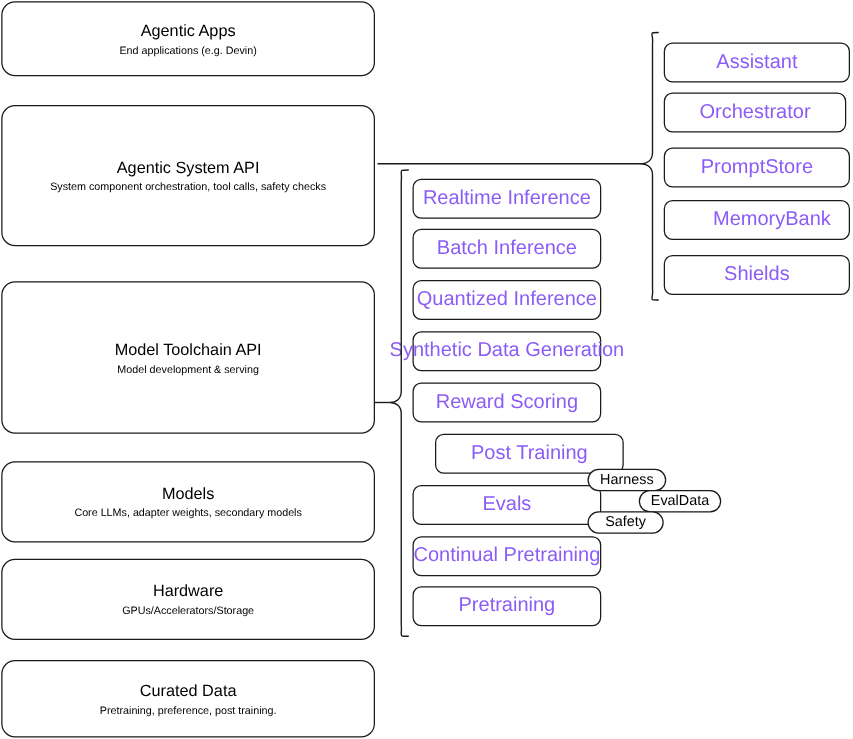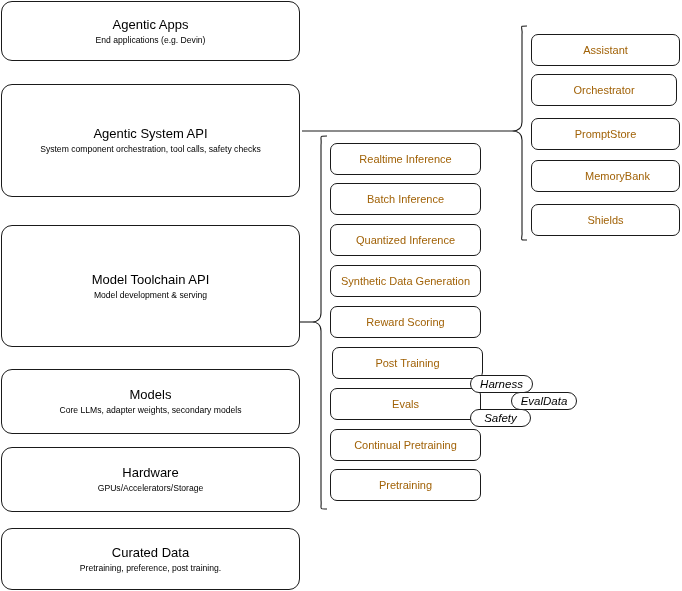--- a/index.html
+++ b/index.html
@@ -54,43 +54,42 @@
     box-sizing: border-box;
     border: 1px solid #1a1a1a;
     border-radius: 7px;
     background: #ffffff;
     display: flex;
     align-items: center;
     justify-content: center;
     text-align: center;
   }
   .pill-label {
-    font-size: 11px;
+    font-size: 16px;
     line-height: 14px;
-    color: #a16207;
+    color: #8b5cf6;
     white-space: nowrap;
   }
   .tag-pill {
     position: absolute;
     box-sizing: border-box;
     border: 1px solid #1a1a1a;
     border-radius: 999px;
     background: #ffffff;
     display: flex;
     align-items: center;
     justify-content: center;
     text-align: center;
     z-index: 5;
   }
   .tag-label {
     font-size: 11.5px;
     line-height: 13px;
     color: #000000;
     white-space: nowrap;
-    font-style: italic;
   }
   .connector-svg {
     position: absolute;
     left: 0; top: 0;
     width: 682px;
     height: 591px;
     pointer-events: none;
     z-index: 1;
   }
   .connector-svg path,
@@ -149,21 +148,21 @@
       </div>
       <div class="pill-box" style="left: 330px; top: 224px; width: 151px; height: 32px;">
         <span class="pill-label">Quantized Inference</span>
       </div>
       <div class="pill-box" style="left: 330px; top: 265px; width: 151px; height: 32px;">
         <span class="pill-label">Synthetic Data Generation</span>
       </div>
       <div class="pill-box" style="left: 330px; top: 306px; width: 151px; height: 32px;">
         <span class="pill-label">Reward Scoring</span>
       </div>
-      <div class="pill-box" style="left: 332px; top: 347px; width: 151px; height: 32px;">
+      <div class="pill-box" style="left: 348px; top: 347px; width: 151px; height: 32px;">
         <span class="pill-label">Post Training</span>
       </div>
       <div class="pill-box" style="left: 330px; top: 388px; width: 151px; height: 32px;">
         <span class="pill-label">Evals</span>
       </div>
       <div class="pill-box" style="left: 330px; top: 429px; width: 151px; height: 32px;">
         <span class="pill-label">Continual Pretraining</span>
       </div>
       <div class="pill-box" style="left: 330px; top: 469px; width: 151px; height: 32px;">
         <span class="pill-label">Pretraining</span>

